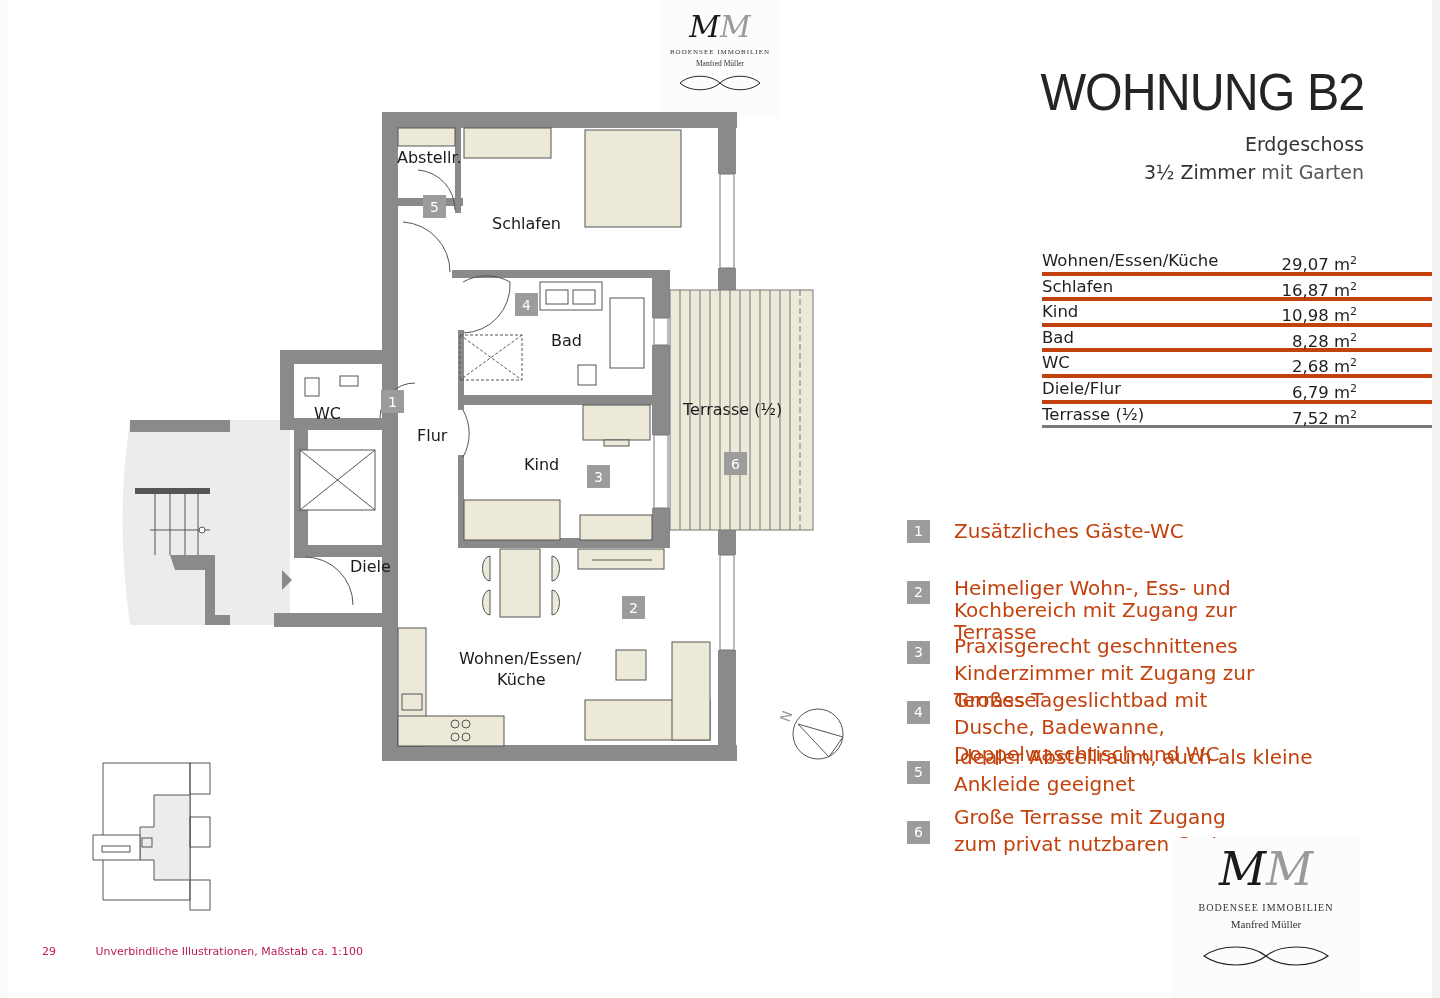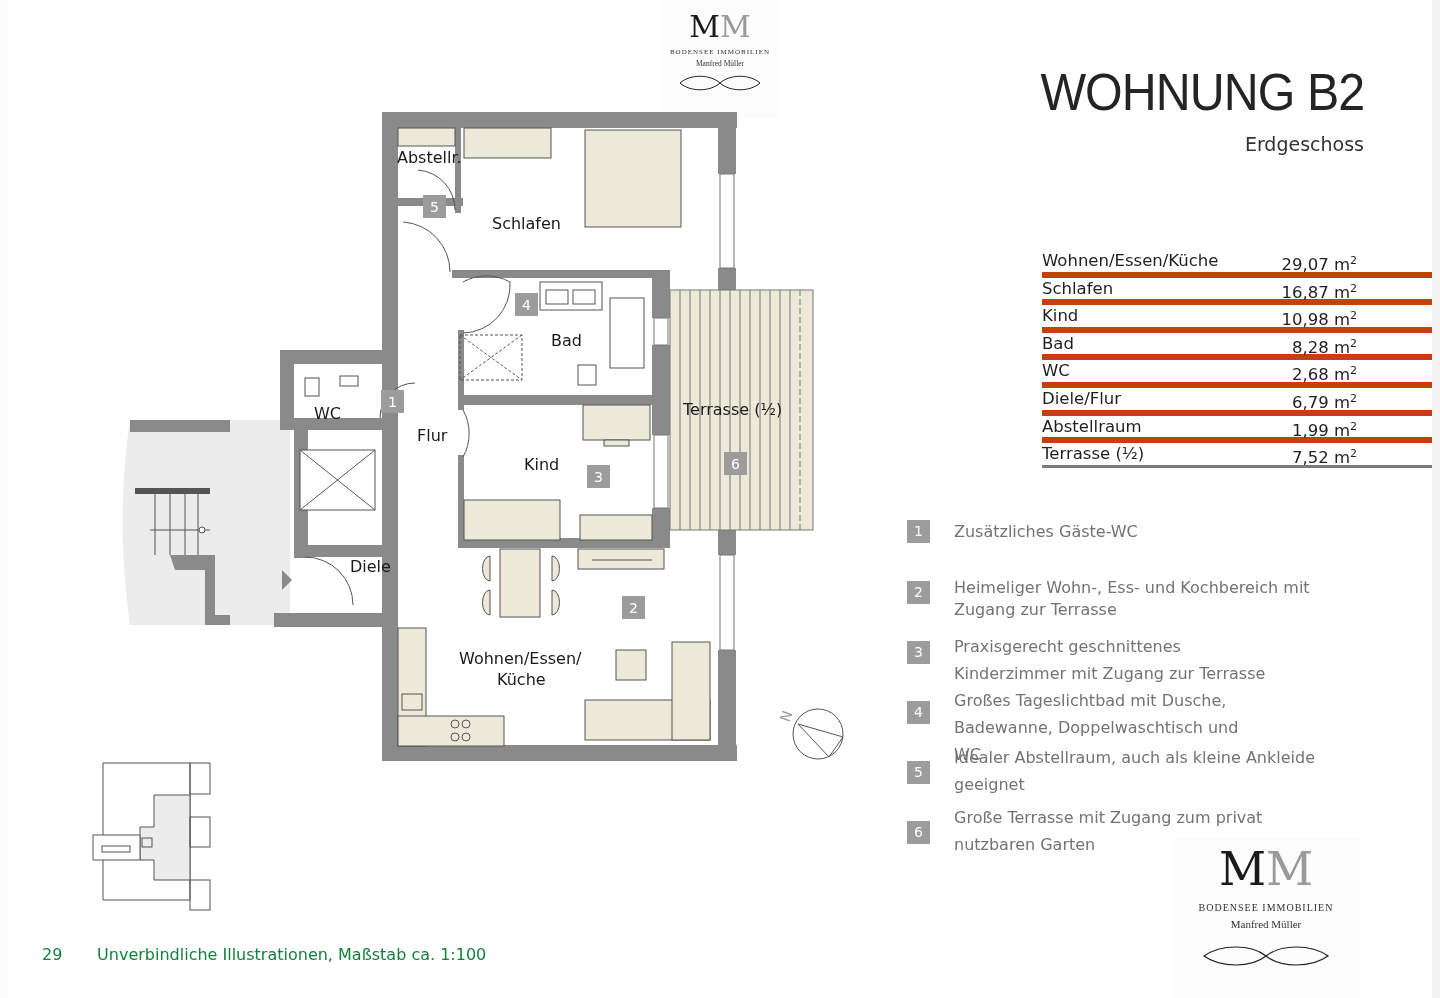--- a/index.html
+++ b/index.html
@@ -5,21 +5,21 @@
   html,body{margin:0;padding:0;}
   body{width:1440px;height:998px;background:#ffffff;position:relative;overflow:hidden;
        font-family:"DejaVu Sans","Liberation Sans",sans-serif;color:#1f1f1f;}
   .right-edge{position:absolute;left:1432px;top:0;width:8px;height:998px;background:#f3f3f3;}
   .left-edge{position:absolute;left:0;top:0;width:8px;height:998px;background:#fbfbfb;}
 
   
   .logo{position:absolute;background:#fcfcfc;text-align:center;}
   .logo-top{left:660px;top:0;width:120px;height:118px;}
   .logo-bot{left:1172px;top:838px;width:188px;height:160px;}
-  .logo .mono{font-family:"DejaVu Serif","Liberation Serif",serif;color:#1a1a1a;}
+  .logo .mono{font-family:"DejaVu Serif","Liberation Serif",serif;font-style:italic;color:#1a1a1a;}
   .logo .mono .m2{color:#9a9a9a;}
   .logo .brand{font-family:"Liberation Serif","DejaVu Serif",serif;letter-spacing:1px;color:#333;}
   .logo .owner{font-family:"Liberation Serif","DejaVu Serif",serif;color:#333;}
   .logo-top .mono{font-size:30px;line-height:30px;margin-top:12px;}
   .logo-top .brand{font-size:7px;margin-top:6px;}
   .logo-top .owner{font-size:7.5px;margin-top:3px;}
   .logo-top svg{margin-top:6px;}
   .logo-bot .mono{font-size:46px;line-height:46px;margin-top:8px;}
   .logo-bot .brand{font-size:10px;margin-top:10px;}
   .logo-bot .owner{font-size:11px;margin-top:5px;}
@@ -27,37 +27,37 @@
 
   
   .title{position:absolute;right:76px;top:62px;font-family:"Liberation Sans",sans-serif;
          font-size:52px;letter-spacing:-1px;color:#242424;transform:scaleX(0.93);transform-origin:right top;}
   .subtitle{position:absolute;right:76px;top:130px;text-align:right;font-family:"DejaVu Sans",sans-serif;
             font-size:19px;line-height:28px;color:#333;}
   .subtitle .light{color:#555;}
 
   
   .area-table{position:absolute;left:1042px;top:250px;width:390px;font-size:16.5px;}
-  .area-row{display:flex;justify-content:space-between;height:21.6px;line-height:22px;border-bottom:6px solid #c2410c;}
+  .area-row{display:flex;justify-content:space-between;height:21.6px;line-height:22px;border-bottom:4px solid #c2410c;}
   .area-row .val{width:80px;text-align:right;margin-right:75px;margin-left:15px;}
   .area-row:last-of-type{border-bottom:3px solid #7a7a7a;}
   .area-total{display:flex;justify-content:space-between;margin-top:13px;height:24px;line-height:26px;
               border-bottom:4px double #7a7a7a;}
   .area-total .val{width:100px;text-align:right;margin-right:75px;}
   sup{font-size:11px;vertical-align:6px;}
 
   
   .features{position:absolute;left:907px;top:518px;width:420px;}
   .feat{position:absolute;left:0;width:420px;}
   .badge{display:inline-block;width:23px;height:23px;background:#9c9c9c;color:#fff;font-size:14px;
          text-align:center;line-height:23px;font-family:"DejaVu Sans",sans-serif;}
   .feat .badge{position:absolute;left:0;}
-  .feat .txt{position:absolute;left:47px;font-size:16px;line-height:27px;width:370px;color:#737373;}
-
-  .footer{position:absolute;left:42px;top:945px;font-size:16px;color:#15803d;}
+  .feat .txt{position:absolute;left:47px;font-size:20px;line-height:27px;width:370px;color:#c2410c;}
+
+  .footer{position:absolute;left:42px;top:945px;font-size:11px;color:#be185d;}
   .footer .page{display:inline-block;width:50px;}
 
   .plan{position:absolute;left:0;top:0;}
   .plan-label{font-family:"DejaVu Sans",sans-serif;font-size:16px;fill:#1a1a1a;}
 </style>
 </head>
 <body>
 
 <div class="left-edge"></div>
 <div class="right-edge"></div>
@@ -67,20 +67,21 @@
   <div class="brand">BODENSEE IMMOBILIEN</div>
   <div class="owner">Manfred Müller</div>
   <svg width="90" height="18" viewBox="0 0 90 18">
     <path d="M5 9 C15 0,35 0,45 9 C55 18,75 18,85 9 C75 0,55 0,45 9 C35 18,15 18,5 9 Z" fill="none" stroke="#222" stroke-width="1"></path>
   </svg>
 </div>
 
 <div class="title">WOHNUNG B2</div>
 <div class="subtitle">
   <div>Erdgeschoss</div>
+  <div><span>3½ Zimmer</span> <span class="light">mit Garten</span></div>
 </div>
 
 <div class="area-table">
   <div class="area-row">
       <span>Wohnen/Essen/Küche</span>
       <span class="val"><span>29,07</span> <span>m</span><sup>2</sup></span>
     </div>
   <div class="area-row">
       <span>Schlafen</span>
       <span class="val"><span>16,87</span> <span>m</span><sup>2</sup></span>
@@ -93,24 +94,20 @@
       <span>Bad</span>
       <span class="val"><span>8,28</span> <span>m</span><sup>2</sup></span>
     </div>
   <div class="area-row">
       <span>WC</span>
       <span class="val"><span>2,68</span> <span>m</span><sup>2</sup></span>
     </div>
   <div class="area-row">
       <span>Diele/Flur</span>
       <span class="val"><span>6,79</span> <span>m</span><sup>2</sup></span>
-    </div>
-  <div class="area-row">
-      <span>Abstellraum</span>
-      <span class="val"><span>1,99</span> <span>m</span><sup>2</sup></span>
     </div>
   <div class="area-row">
       <span>Terrasse (½)</span>
       <span class="val"><span>7,52</span> <span>m</span><sup>2</sup></span>
     </div>
 </div>
 
 <div class="features">
   <div class="feat" style="top:2px">
     <span class="badge">1</span>

